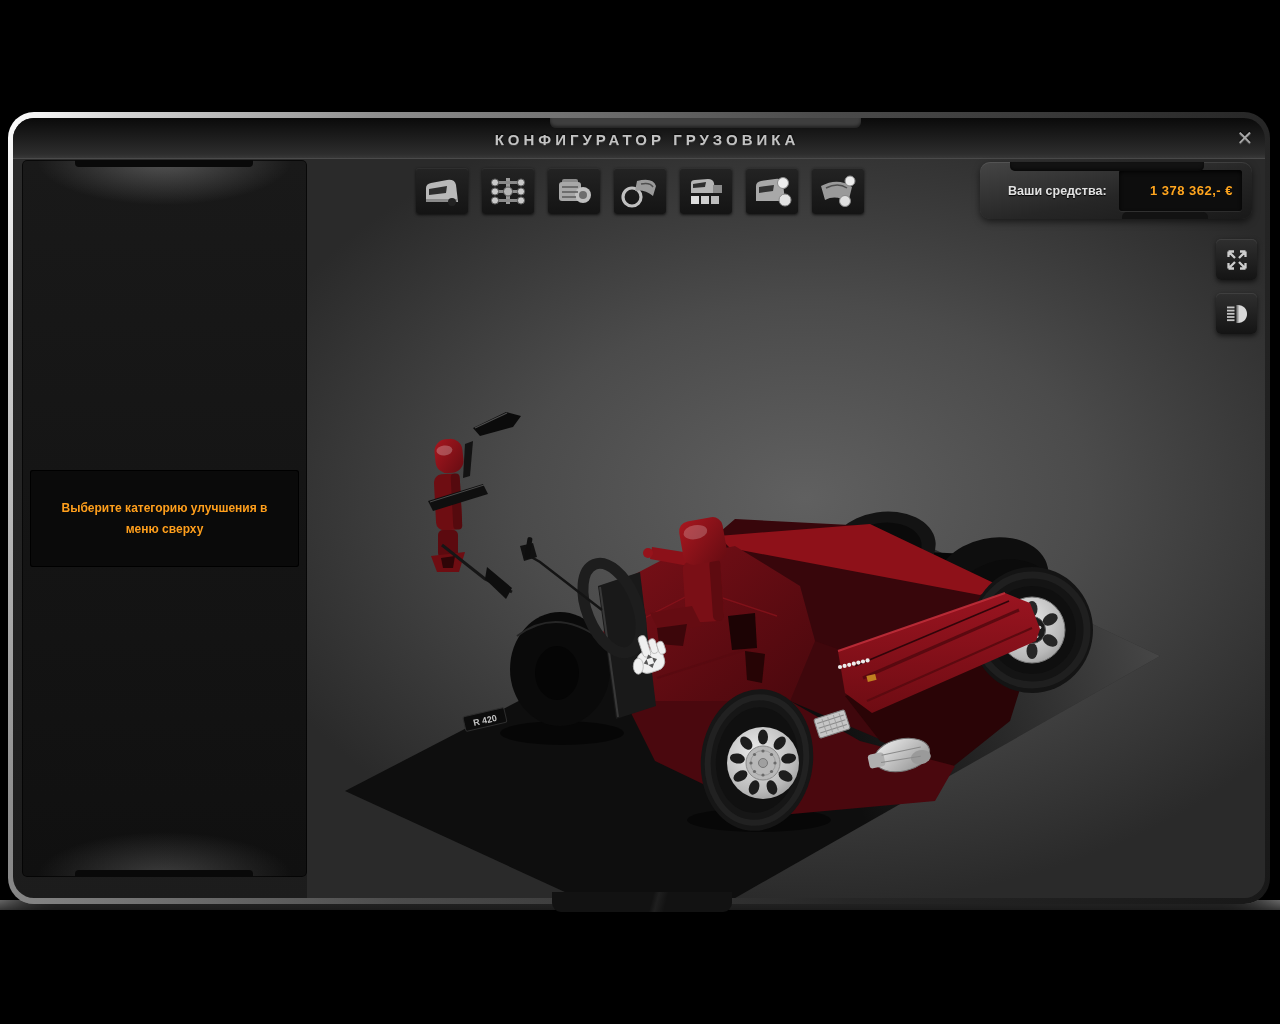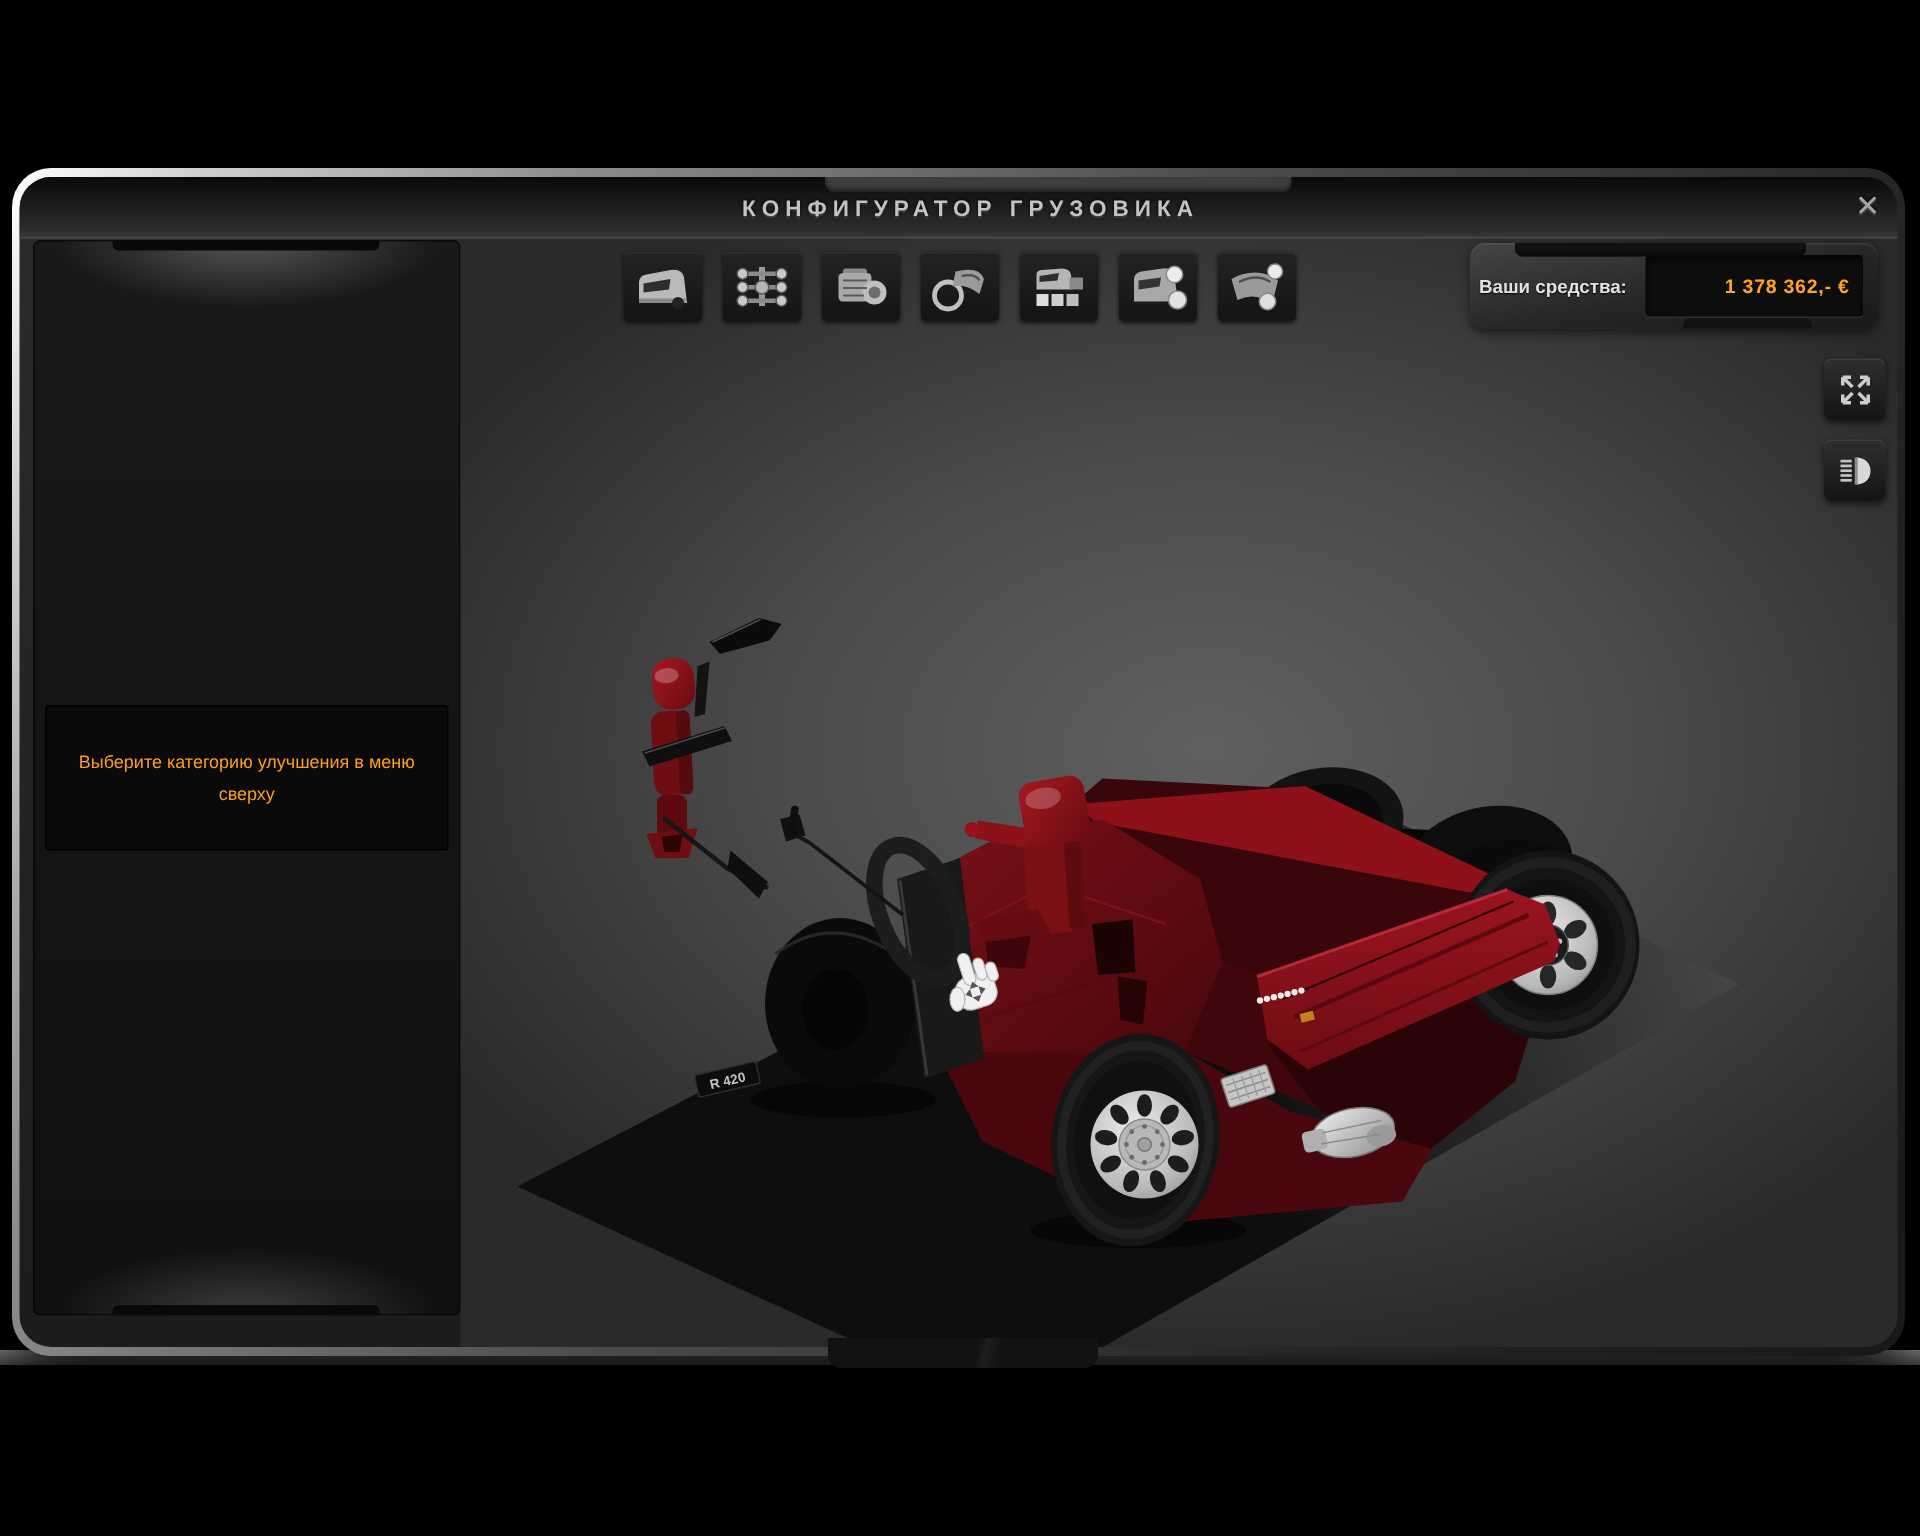--- a/index.html
+++ b/index.html
@@ -39,39 +39,39 @@
     background:
       radial-gradient(170px 60px at 50% 0%,rgba(150,150,150,.48),rgba(0,0,0,0) 75%),
       radial-gradient(170px 60px at 50% 100%,rgba(135,135,135,.38),rgba(0,0,0,0) 75%),
       linear-gradient(#191919,#101010);
     box-shadow:inset 0 0 0 1px rgba(0,0,0,.65);}
   .sb-notch-top,.sb-notch-bottom{position:absolute;left:53px;width:178px;height:7px;background:#090909;}
   .sb-notch-top{top:0;border-radius:0 0 4px 4px;}
   .sb-notch-bottom{bottom:0;border-radius:4px 4px 0 0;}
   .hint-box{position:absolute;left:8px;top:310px;width:269px;height:97px;border-radius:3px;background:#0a0a0a;
     box-shadow:inset 0 0 0 1px #000;display:flex;align-items:center;justify-content:center;}
-  .hint-box p{margin:0;padding:0 16px;text-align:center;color:#ff9f1c;font-size:12px;font-weight:normal;line-height:1.7;}
+  .hint-box p{margin:0;padding:0 16px;text-align:center;color:#ff9f1c;font-size:12px;font-weight:bold;line-height:1.7;}
 
   
   .tab-btn{position:absolute;top:50px;width:52px;height:46px;border-radius:3px;cursor:pointer;
     background:linear-gradient(#232323,#141414);
     box-shadow:inset 0 1px 0 rgba(255,255,255,.06),0 1px 3px rgba(0,0,0,.7);
     display:flex;align-items:center;justify-content:center;}
   .tab-btn svg{display:block;}
 
   
   .funds{position:absolute;left:967px;top:44px;width:272px;height:57px;border-radius:10px;
     background:linear-gradient(168deg,#454545,#262626 55%,#191919);
     box-shadow:inset 0 1px 0 rgba(255,255,255,.09),0 3px 7px rgba(0,0,0,.55);
     display:flex;align-items:center;padding:0;box-sizing:border-box;}
   .funds-notch-top{position:absolute;left:30px;top:0;width:194px;height:9px;background:#121212;
     border-radius:0 0 5px 5px;box-shadow:inset 0 -2px 3px rgba(0,0,0,.5);}
   .funds-notch-bottom{position:absolute;left:142px;bottom:0;width:86px;height:7px;background:#121212;
     border-radius:5px 5px 0 0;}
-  .funds-label{margin-left:6px;color:#e2e2e2;font-size:12.5px;font-weight:bold;white-space:nowrap;
+  .funds-label{margin-left:28px;color:#e2e2e2;font-size:12.5px;font-weight:bold;white-space:nowrap;
     text-shadow:0 1px 1px #000;}
   .funds-field{margin-left:12px;margin-right:10px;flex:1;height:41px;border-radius:3px;background:#0d0d0d;
     box-shadow:inset 0 2px 4px rgba(0,0,0,.9),0 1px 0 rgba(255,255,255,.07);
     display:flex;align-items:center;justify-content:flex-end;}
   .funds-value{padding-right:9px;color:#ffa51e;font-size:13px;font-weight:bold;letter-spacing:.5px;}
 
   
   .view-btn{position:absolute;left:1203px;width:41px;height:41px;border-radius:5px;cursor:pointer;
     background:linear-gradient(#2f2f2f,#141414);
     box-shadow:inset 0 1px 0 rgba(255,255,255,.08),0 2px 5px rgba(0,0,0,.6);

